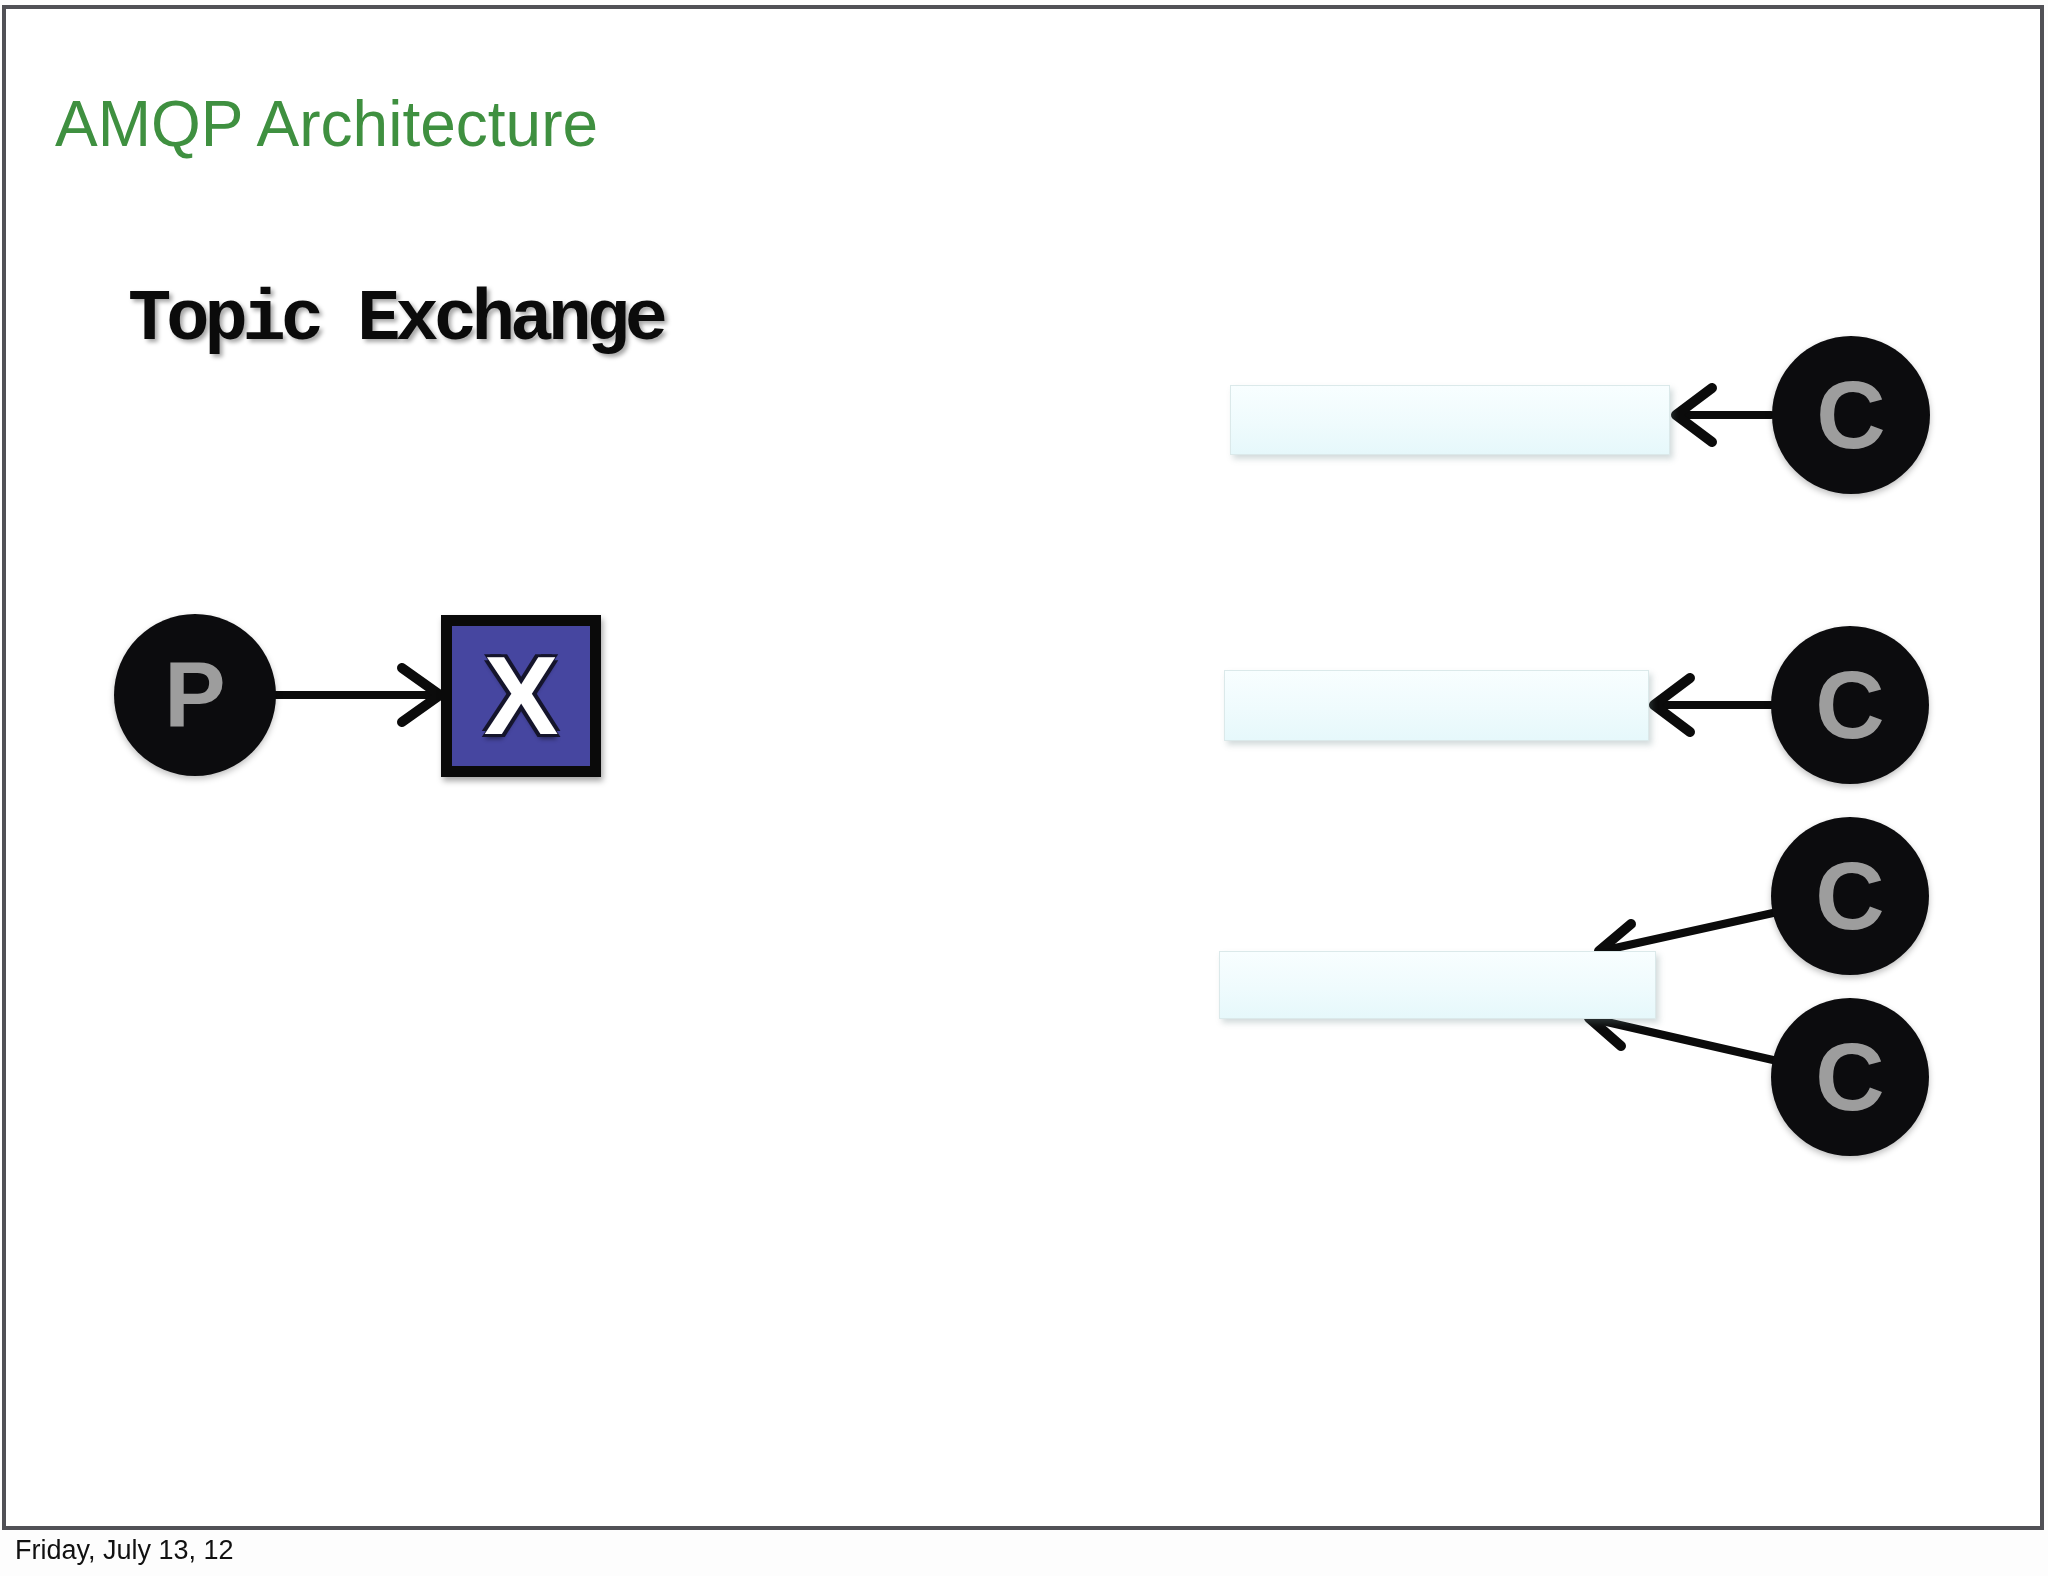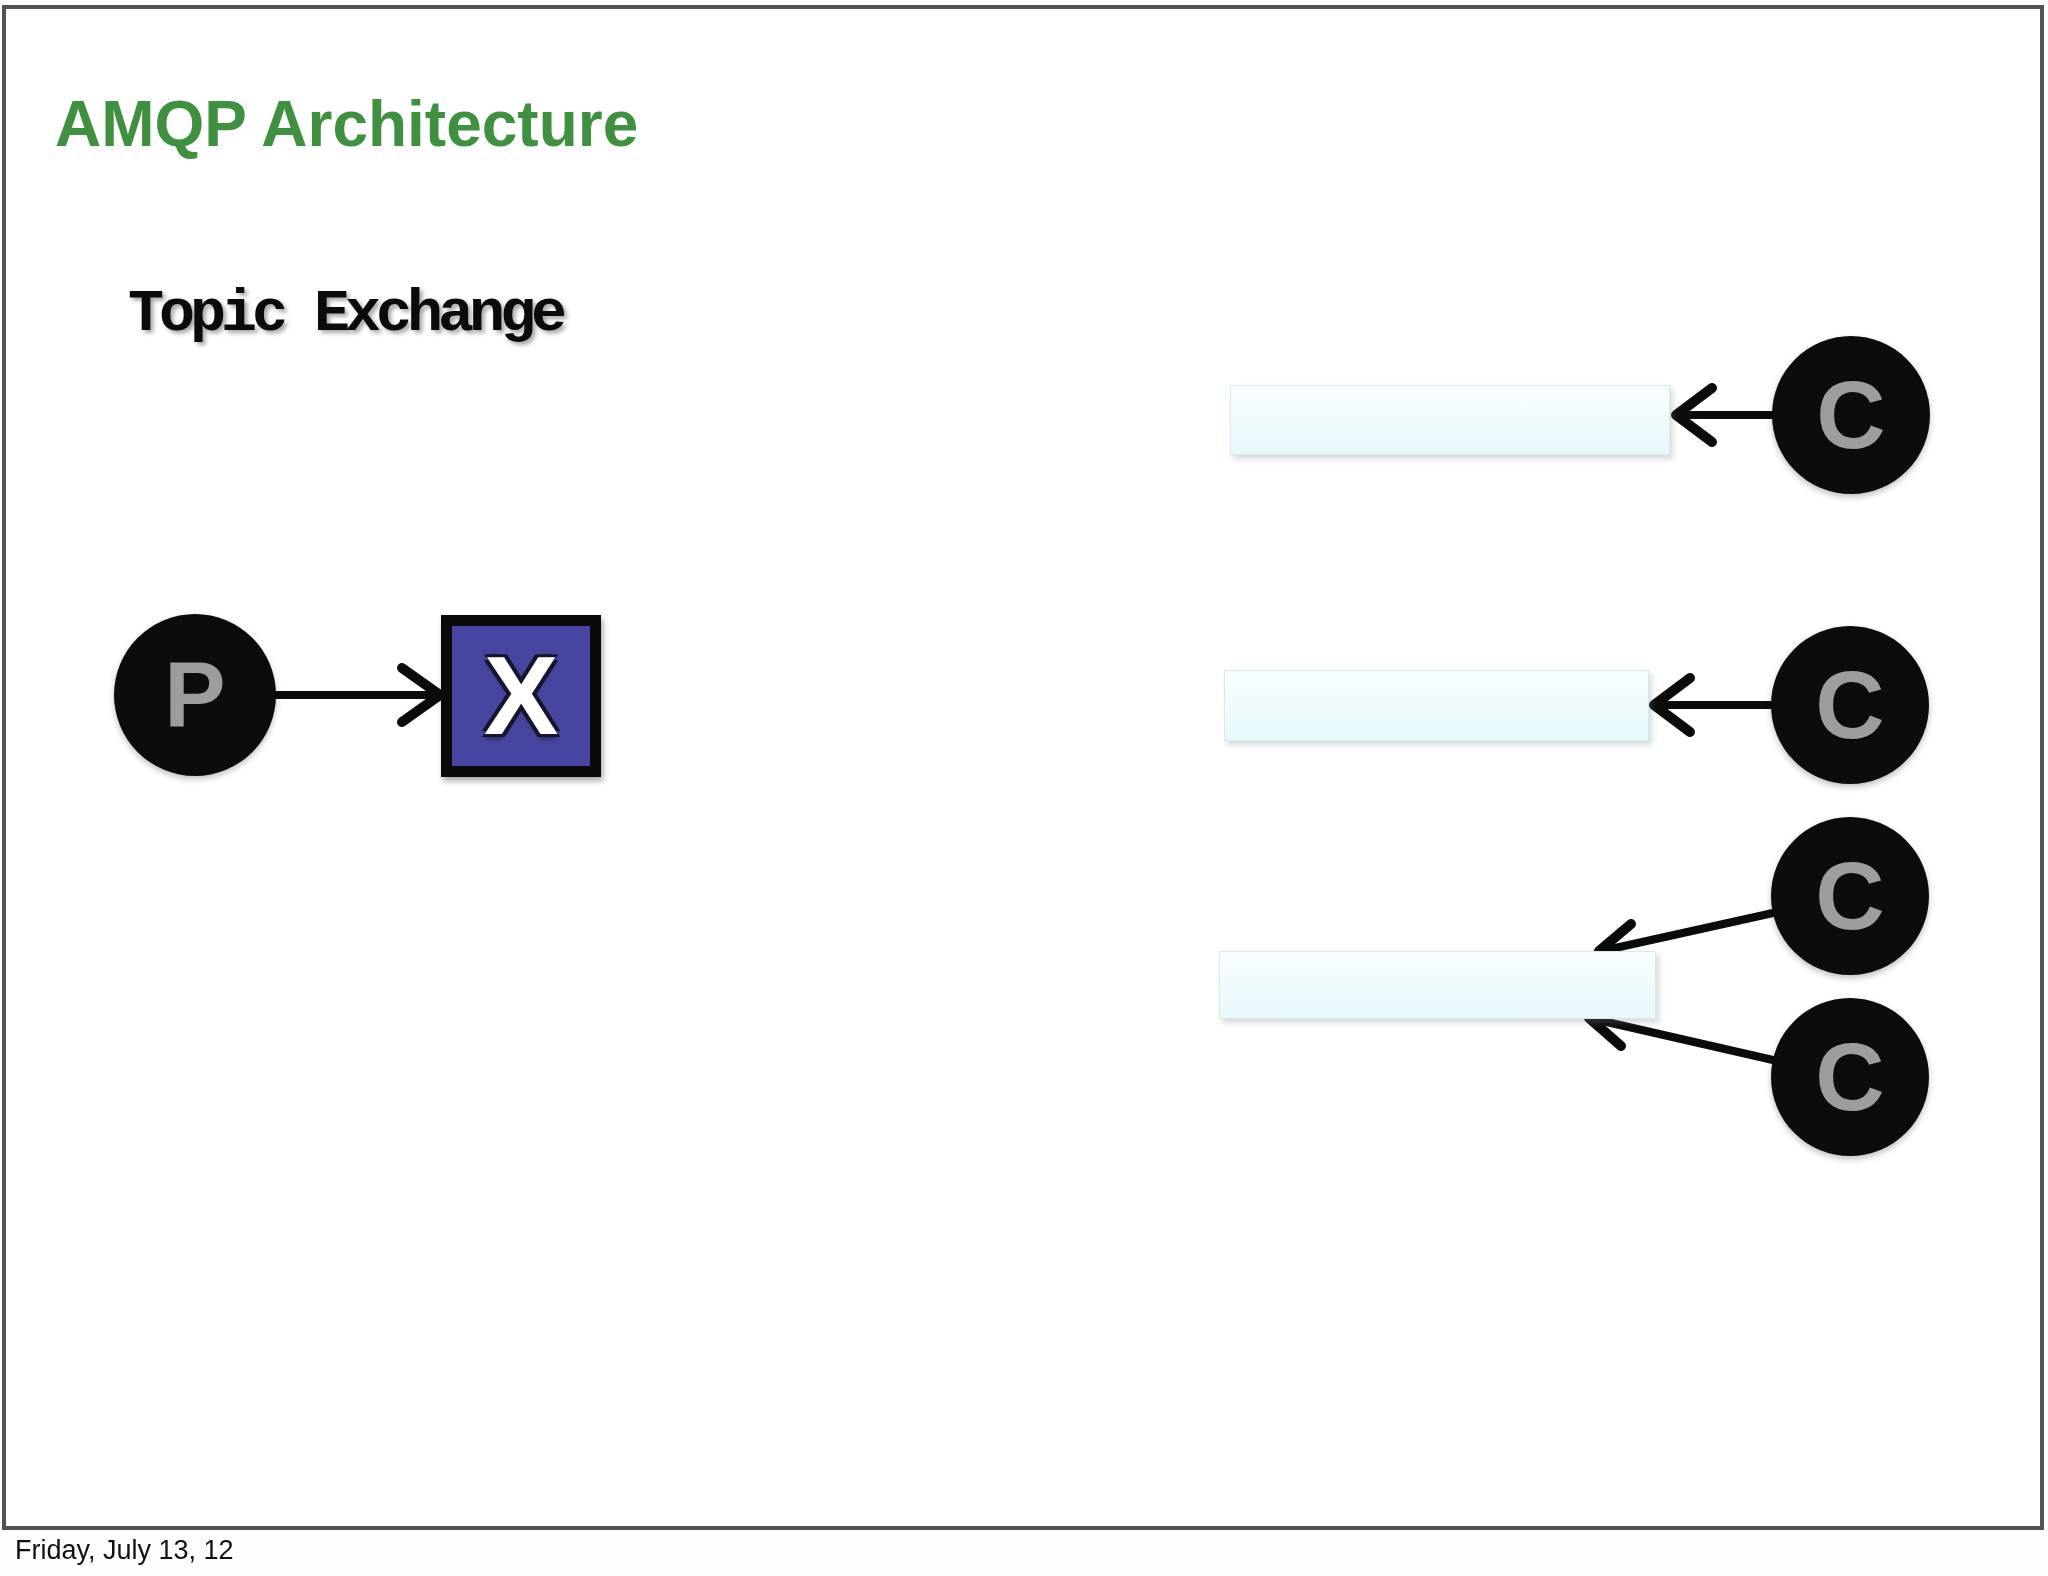--- a/index.html
+++ b/index.html
@@ -25,31 +25,31 @@
     box-sizing: border-box;
     background: #ffffff;
   }
   .slide-title {
     position: absolute;
     left: 55px;
     top: 92px;
     margin: 0;
     font-size: 64px;
     line-height: 1.0;
-    font-weight: bold;
+    font-weight: normal;
     color: #3f9040;
     letter-spacing: 0px;
   }
   .heading {
     position: absolute;
     left: 128px;
     top: 284px;
     font-family: "Liberation Mono", "DejaVu Sans Mono", monospace;
     font-weight: bold;
-    font-size: 60px;
+    font-size: 72px;
     line-height: 1.0;
     letter-spacing: -5px;
     color: #0b0b0b;
     text-shadow: 3px 3px 4px rgba(0,0,0,0.35);
     white-space: nowrap;
   }
   .circle-node {
     position: absolute;
     width: 158px;
     height: 158px;

